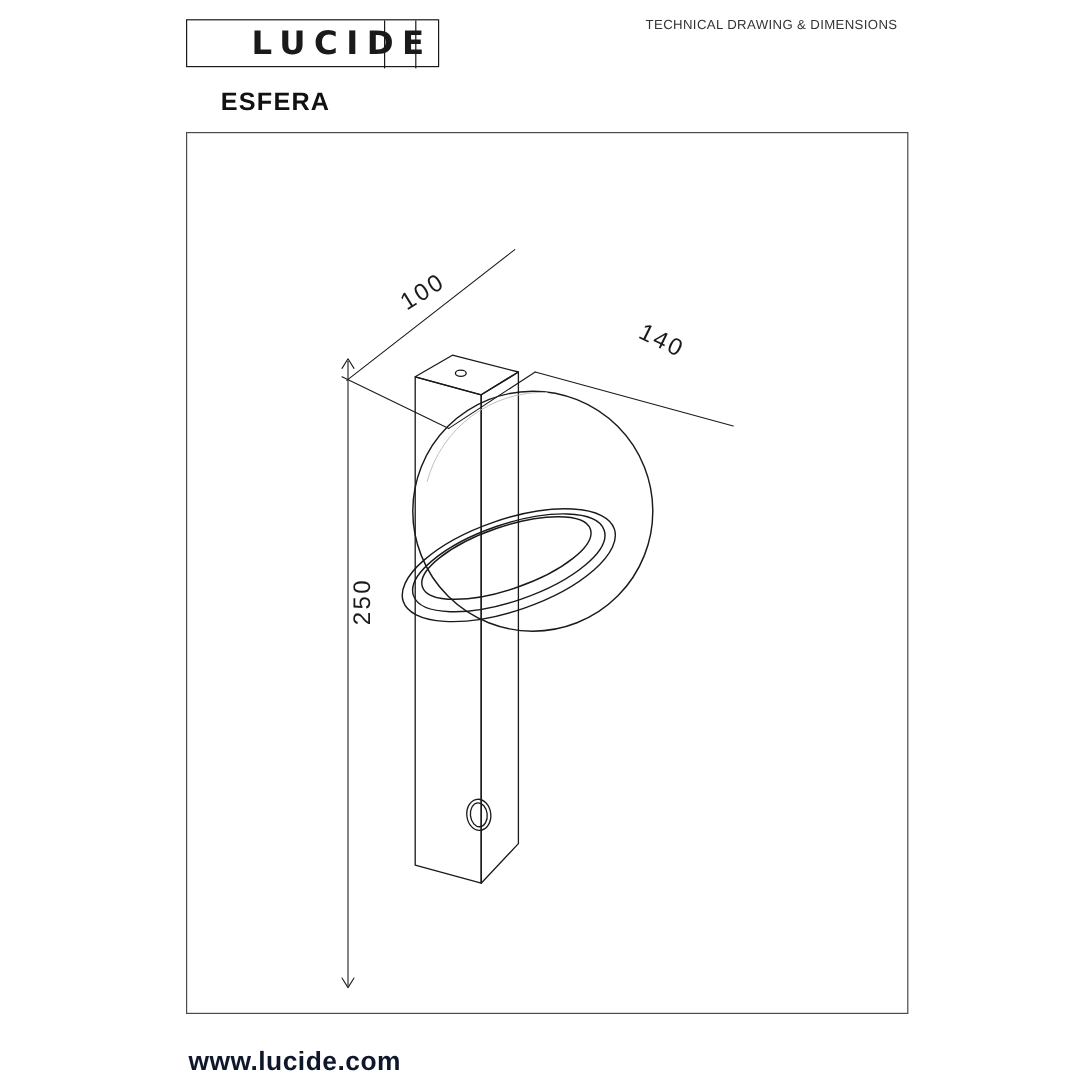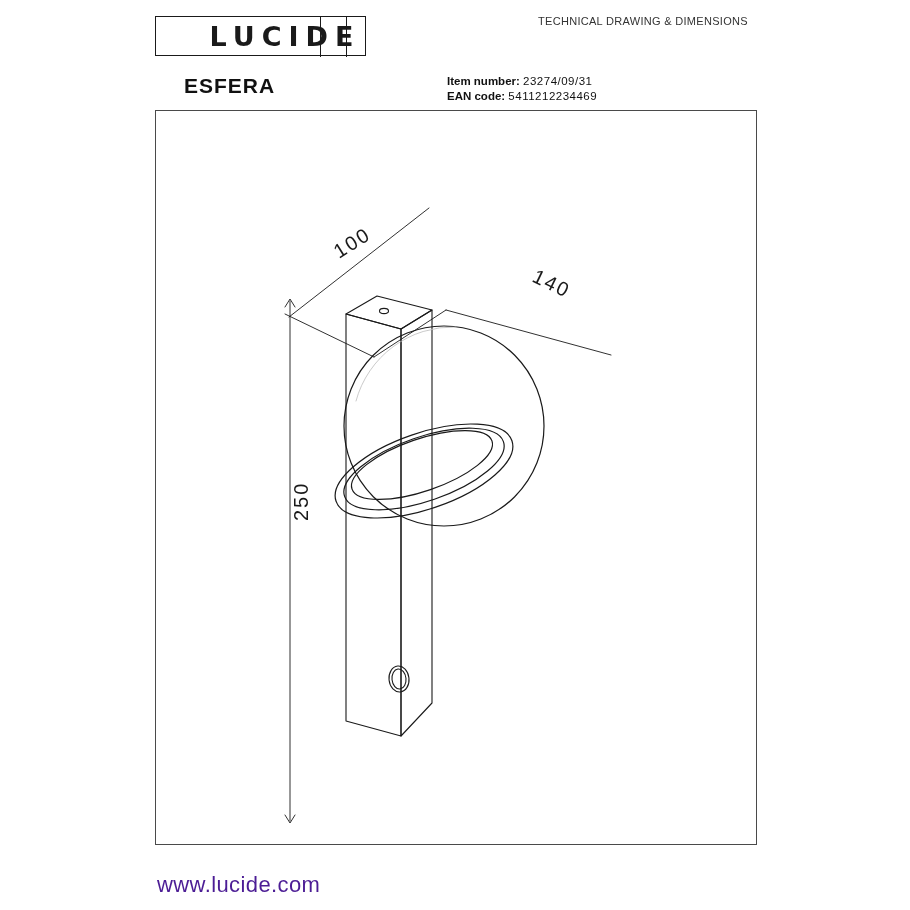--- a/index.html
+++ b/index.html
@@ -116,50 +116,40 @@
     font-size: 15.5px;
     font-weight: 700;
     color: #111;
     letter-spacing: 0.1px;
   }
   .footer-line2 {
     position: absolute;
     left: 157px;
     top: 872px;
     font-size: 22px;
-    font-weight: 400;
-    color: #4c1d95;
+    font-weight: 700;
+    color: #0f172a;
     letter-spacing: 0.4px;
   }
 </style>
 </head>
 <body>
 
 <div class="page">
 
   <div class="logo-box">
     <div class="logo-text">LUCIDE</div>
     <div class="logo-rule r1"></div>
     <div class="logo-rule r2"></div>
   </div>
 
   <div class="tech-label">TECHNICAL DRAWING &amp; DIMENSIONS</div>
 
   <div class="product-title">ESFERA</div>
 
-  <div class="item-info">
-    <div>
-      <span class="lbl">Item number:</span>
-      <span class="val">23274/09/31</span>
-    </div>
-    <div>
-      <span class="lbl">EAN code:</span>
-      <span class="val">5411212234469</span>
-    </div>
-  </div>
 
   <div class="frame">
     <svg class="drawing" viewBox="0 0 602 735" width="602" height="735">
       <g fill="none" stroke="#1a1a1a" stroke-width="1" stroke-linejoin="round" stroke-linecap="round">
 
         <path d="M 133 206 L 273 97" stroke="#1a1a1a" stroke-width="0.9" transform="translate(0,0)"></path>
 
         <g stroke-width="0.9">
 
           <path d="M 129 203 L 218 246"></path>

